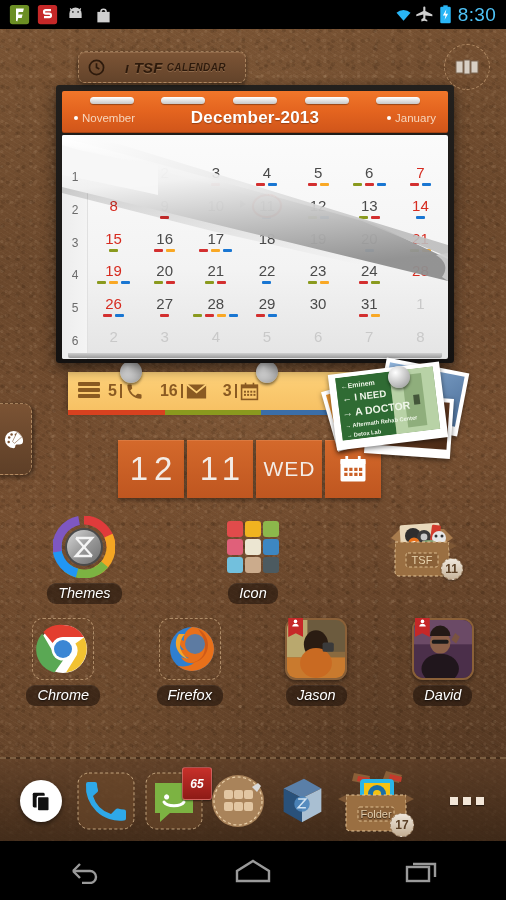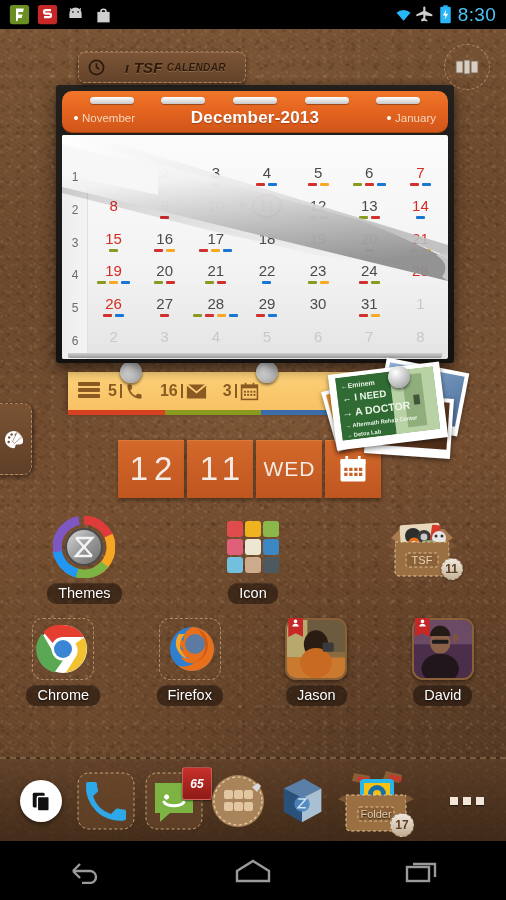--- a/index.html
+++ b/index.html
@@ -76,21 +76,21 @@
 
   
   #cal{
     position:absolute; left:56px; top:85px; width:398px; height:278px;
     background:linear-gradient(180deg,#23201d,#141211);
     border-radius:3px; z-index:10;
     box-shadow:0 5px 14px rgba(0,0,0,.6);
     padding:6px;
   }
   #cal-head{
-    height:42px; border-radius:10px; position:relative; overflow:hidden;
+    height:42px; border-radius:2px; position:relative; overflow:hidden;
     background:linear-gradient(180deg,#f0762a 0%,#e4641f 48%,#d0551a 100%);
     box-shadow:inset 0 -1px 0 rgba(0,0,0,.2);
   }
   .rings{ position:absolute; top:6px; left:0; width:100%; height:9px; display:flex;
     justify-content:space-around; padding:0 14px; }
   .ring{ width:44px; height:7px; border-radius:4px;
     background:linear-gradient(180deg,#fff,#c8c8c8);
     box-shadow:0 1px 1px rgba(0,0,0,.35); }
   #cal-head .row2{ position:absolute; bottom:4px; left:0; width:100%; height:22px;
     display:flex; align-items:center; padding:0 12px; }
@@ -178,21 +178,21 @@
     display:flex; align-items:center; justify-content:flex-end; padding-right:6px; }
 
   
   .approw{ position:absolute; left:0; width:506px; display:flex; z-index:7; }
   #row1{ top:516px; }
   #row2{ top:618px; }
   .app{ flex:1; display:flex; flex-direction:column; align-items:center; position:relative; }
   .appico{ width:62px; height:62px; position:relative; }
   .applbl{ margin-top:5px; font-size:14.5px; color:#fff; padding:2px 11px 3px;
     border-radius:9px; background:rgba(30,18,10,.58);
-    text-shadow:0 1px 2px rgba(0,0,0,.8); box-shadow:inset 0 1px 0 rgba(255,255,255,.06); }
+    text-shadow:0 1px 2px rgba(0,0,0,.8); box-shadow:inset 0 1px 0 rgba(255,255,255,.06);font-style:italic; }
   .contact-frame{ width:62px; height:62px; border-radius:11px; overflow:hidden;
     border:2px solid #8a6038; box-shadow:0 2px 4px rgba(0,0,0,.45); position:relative; }
   .contact-tag{ position:absolute; left:3px; top:0; width:15px; height:19px; background:#c62828; z-index:3;
     clip-path:polygon(0 0,100% 0,100% 100%,50% 80%,0 100%); display:flex; align-items:flex-start; justify-content:center;}
   .dashbox{ position:absolute; inset:0; border:1px dashed rgba(240,205,160,.5); border-radius:11px; }
   .badge{ position:absolute; right:-3px; bottom:-3px; width:22px; height:22px; border-radius:50%;
     background:linear-gradient(180deg,#efe7dc,#c7b49b); color:#5b4026; font-size:12px; font-weight:bold;
     display:flex; align-items:center; justify-content:center;
     border:1px dashed rgba(120,85,50,.6); box-shadow:0 1px 2px rgba(0,0,0,.4); z-index:5; }
 

